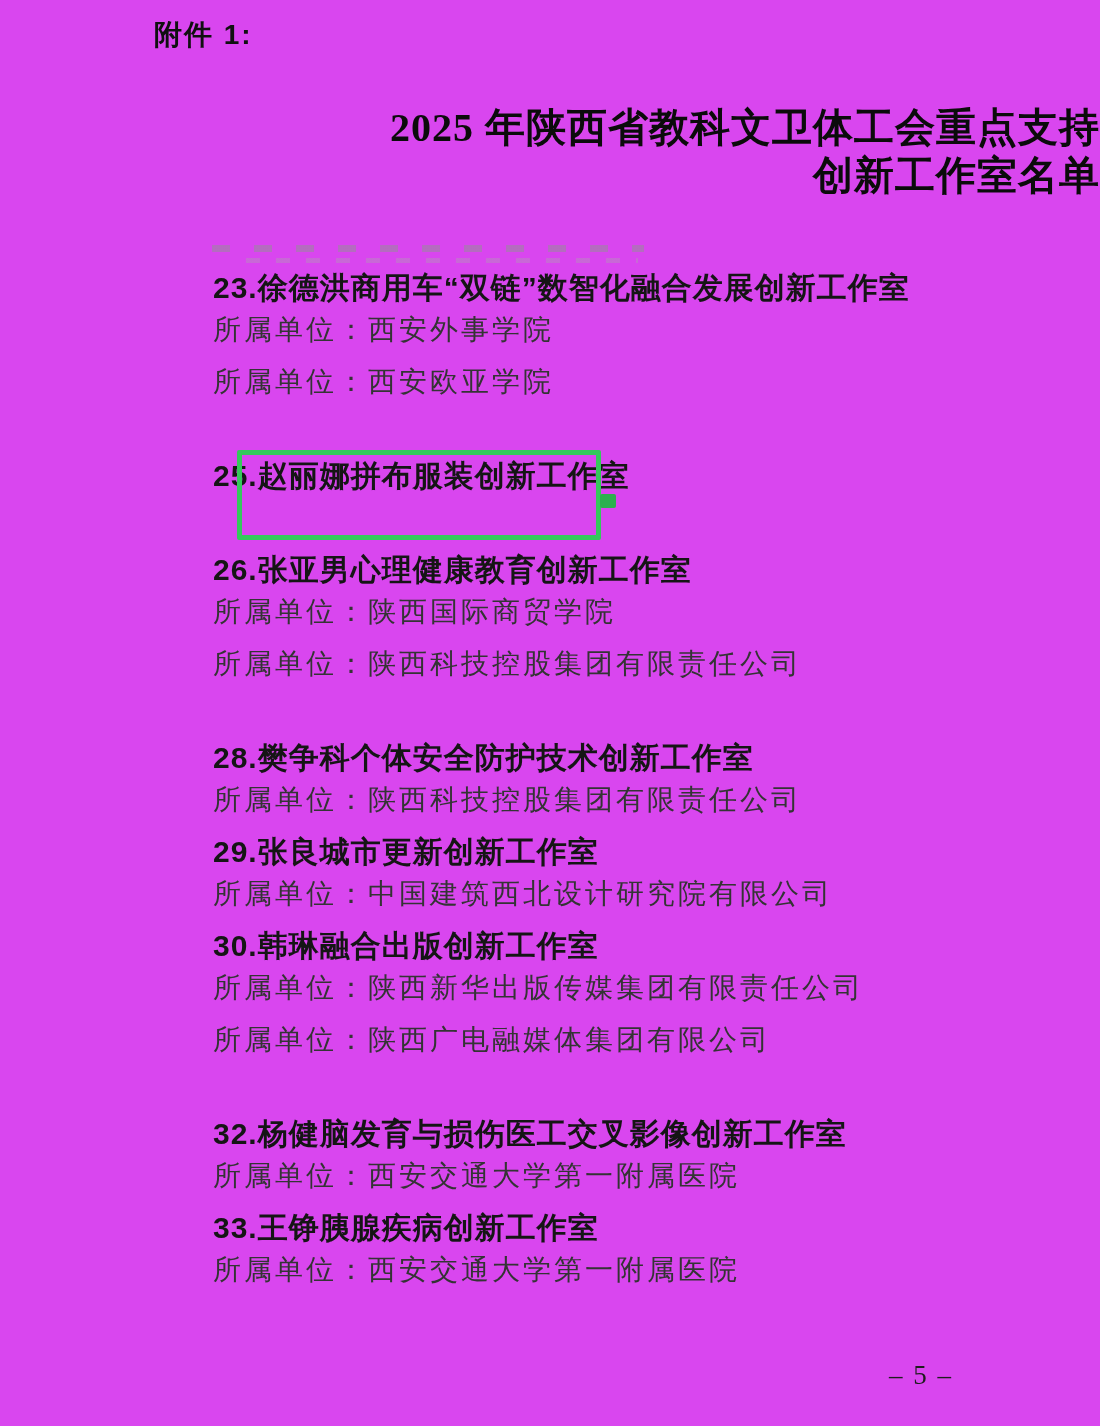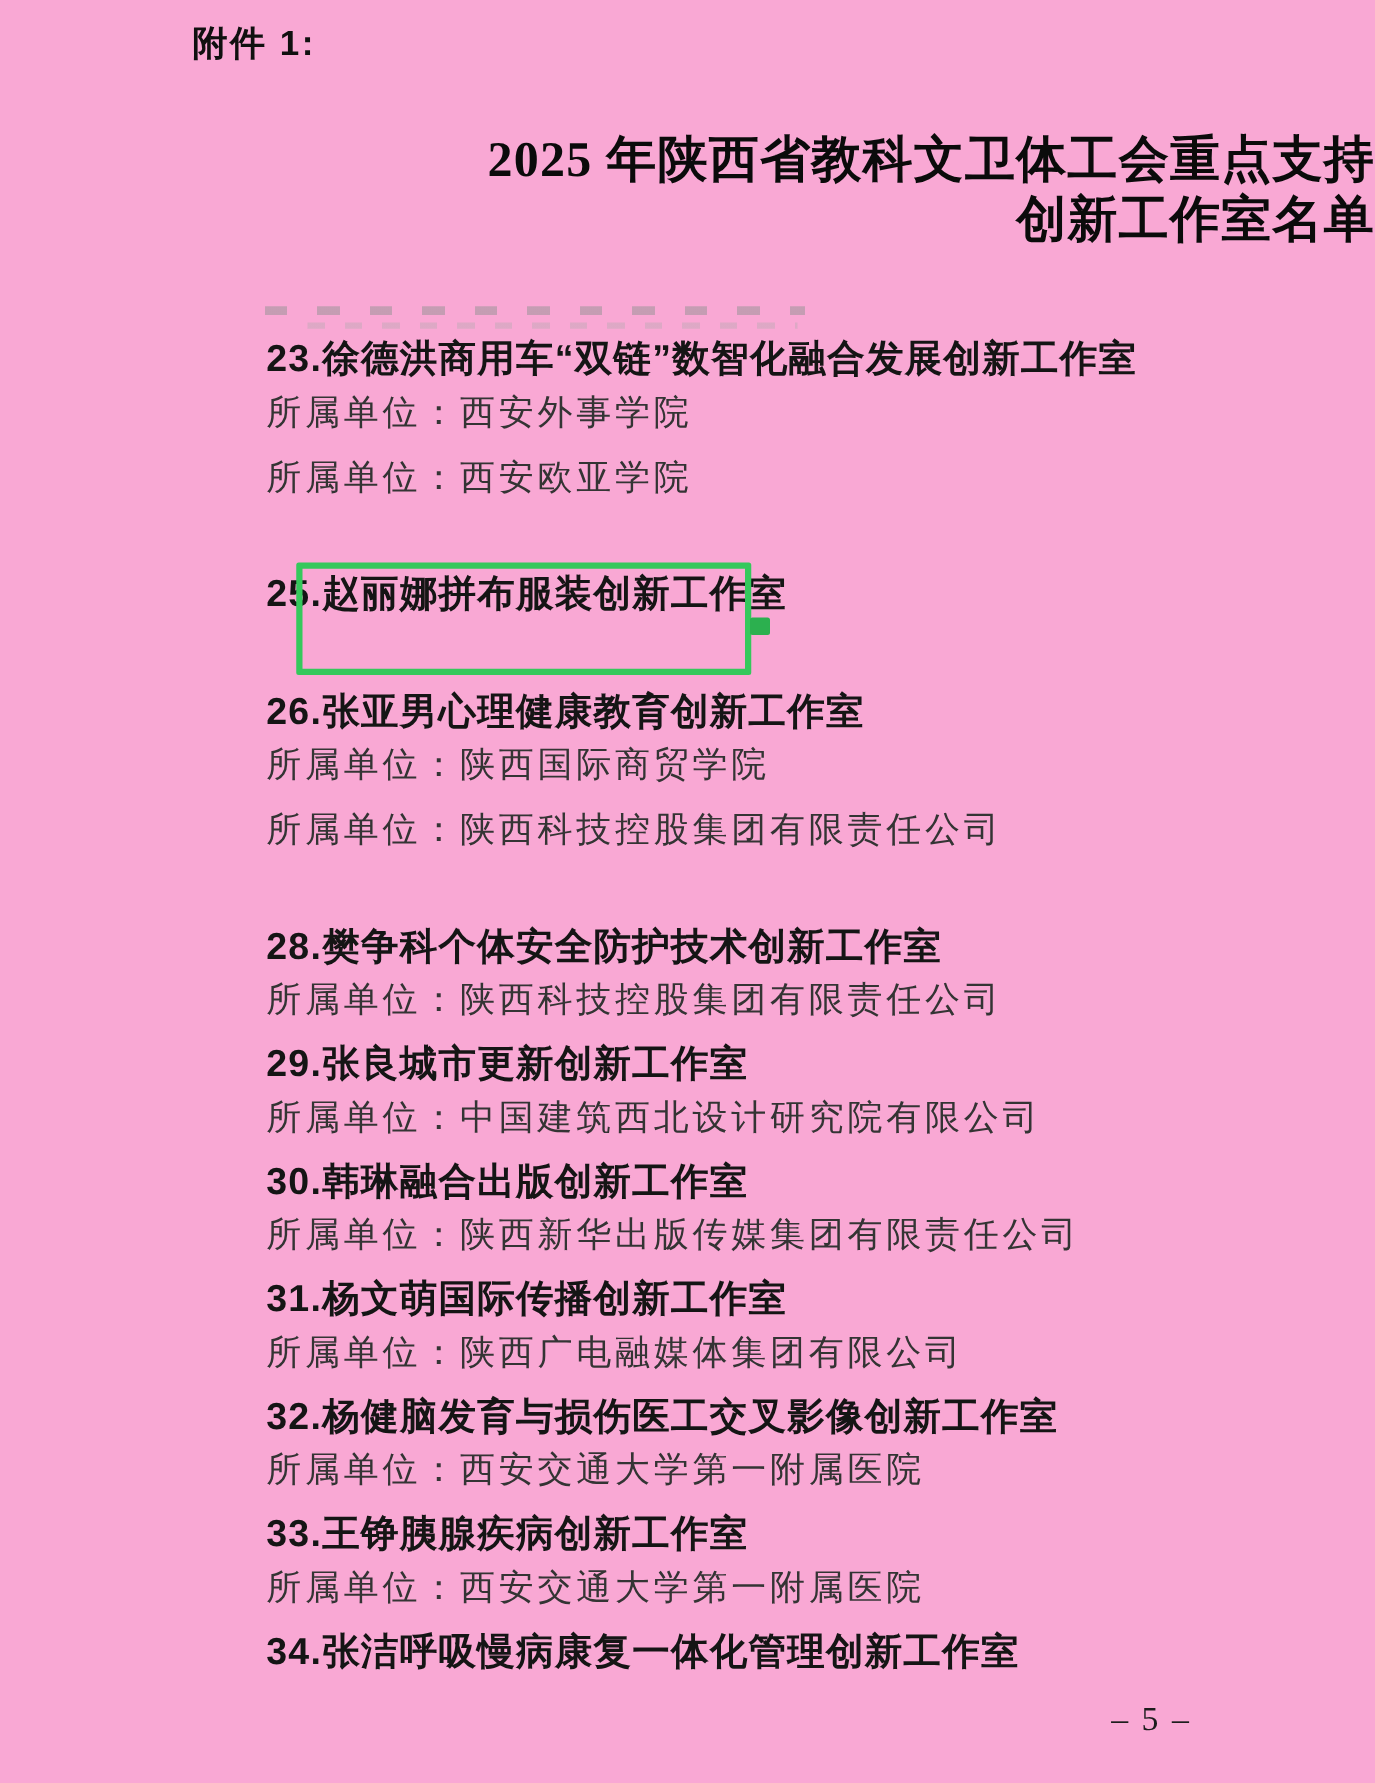--- a/index.html
+++ b/index.html
@@ -1,19 +1,19 @@
 <!DOCTYPE html>
 <html><head>
 <meta charset="utf-8">
 <style>
   html,body{margin:0;padding:0;background:#ffffff;}
   .page{
     position:relative;
     width:1100px;height:1426px;
-    background:#f9a8d4;
+    background:#d946ef;
     overflow:hidden;
     font-family:"Liberation Serif","DejaVu Serif",serif;
     color:#161616;
   }
   .attachment{
     position:absolute;left:154px;top:18px;
     font-size:28px;line-height:34px;font-weight:700;letter-spacing:2px;color:#101010;
     font-family:"Liberation Sans","DejaVu Sans",sans-serif;
     white-space:nowrap;
   }
@@ -103,31 +103,27 @@
       </div>
       <div class="entry">
         <div class="entry-title">29.张良城市更新创新工作室</div>
         <div class="entry-unit">所属单位：中国建筑西北设计研究院有限公司</div>
       </div>
       <div class="entry">
         <div class="entry-title">30.韩琳融合出版创新工作室</div>
         <div class="entry-unit">所属单位：陕西新华出版传媒集团有限责任公司</div>
       </div>
       <div class="entry">
-        <div class="entry-title">31.杨文萌国际传播创新工作室</div>
         <div class="entry-unit">所属单位：陕西广电融媒体集团有限公司</div>
       </div>
       <div class="entry">
         <div class="entry-title">32.杨健脑发育与损伤医工交叉影像创新工作室</div>
         <div class="entry-unit">所属单位：西安交通大学第一附属医院</div>
       </div>
       <div class="entry">
         <div class="entry-title">33.王铮胰腺疾病创新工作室</div>
         <div class="entry-unit">所属单位：西安交通大学第一附属医院</div>
       </div>
-      <div class="entry">
-        <div class="entry-title">34.张洁呼吸慢病康复一体化管理创新工作室</div>
-      </div>
     </div>
 
   <div class="pagenum">– 5 –</div>
 
 </div>
 
 </body></html>

